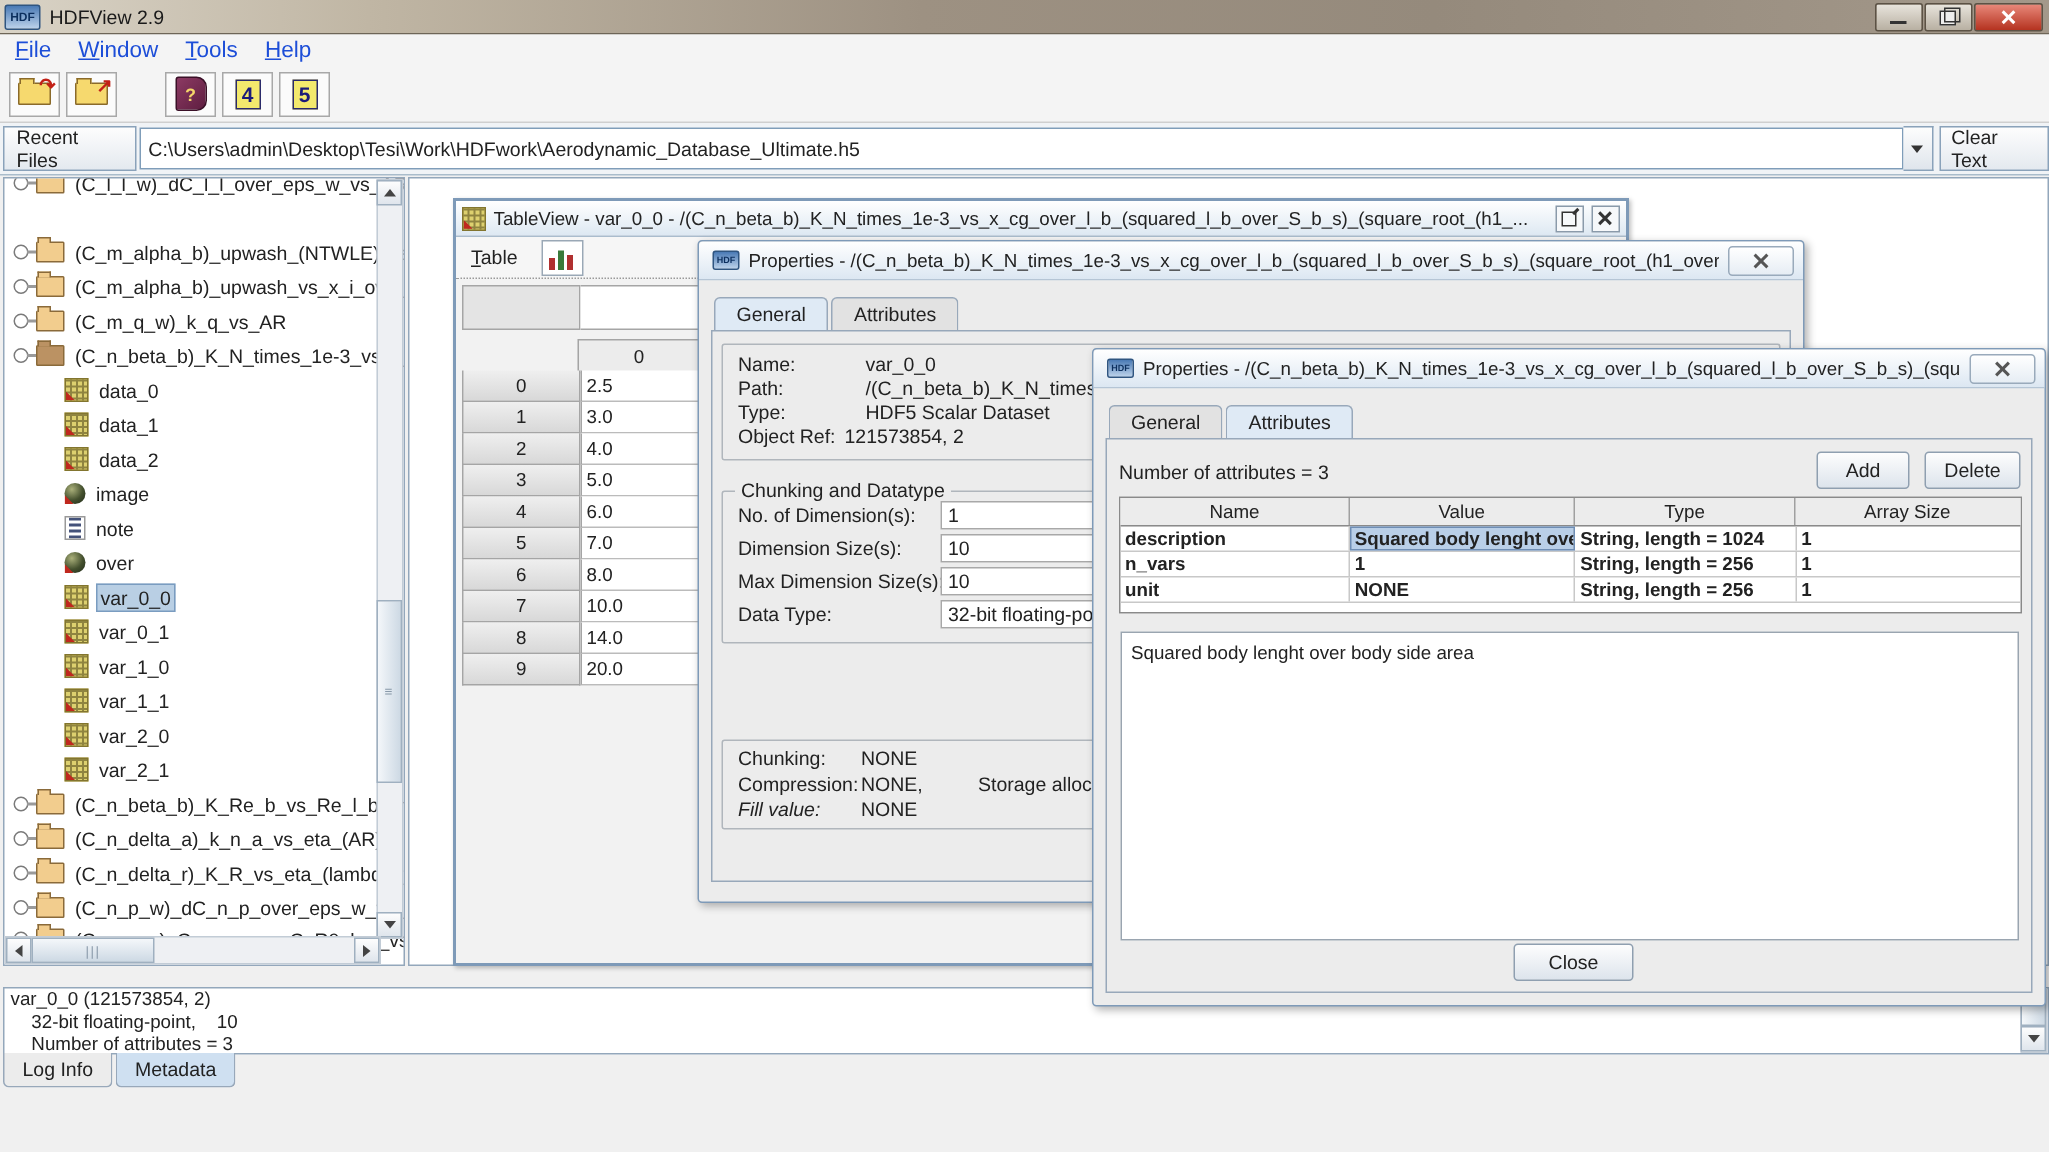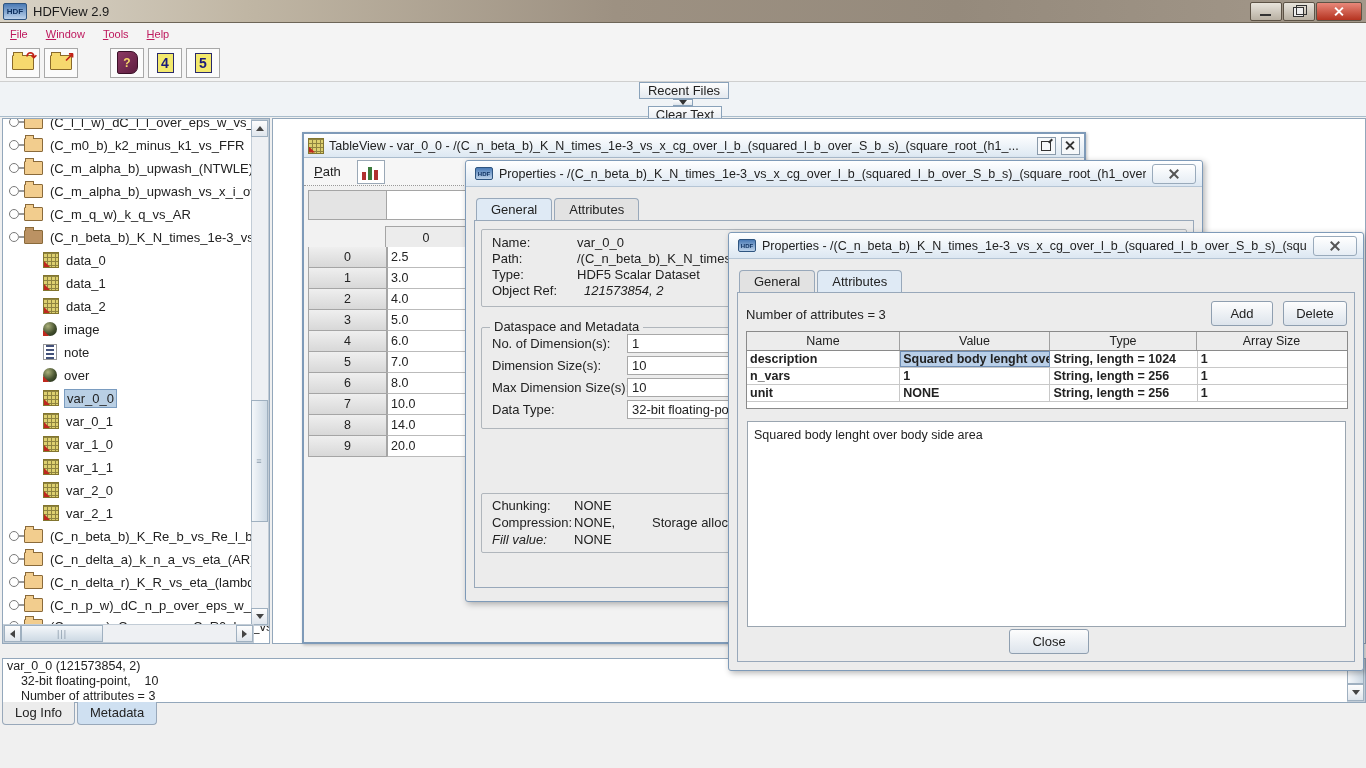--- a/index.html
+++ b/index.html
@@ -20,33 +20,33 @@
   .winbtn.close{width:44px;background:linear-gradient(#e8887a,#b53320);}
   .winbtn .minglyph{position:absolute;left:9px;bottom:4px;width:11px;height:2px;background:#333;}
   .winbtn .restglyph{position:absolute;left:9px;top:4px;width:9px;height:8px;border:1px solid #333;background:#eee;}
   .winbtn .restglyph2{position:absolute;left:12px;top:2px;width:9px;height:8px;border:1px solid #333;}
   .winbtn .xglyph{position:absolute;left:0;top:0;width:100%;height:100%;}
   .winbtn .xglyph::before,.winbtn .xglyph::after{content:"";position:absolute;left:21px;top:3px;width:2px;height:11px;background:#fff;}
   .winbtn .xglyph::before{transform:rotate(45deg);} .winbtn .xglyph::after{transform:rotate(-45deg);}
 
   
   #menubar{position:absolute;left:0;top:23px;width:1366px;height:21px;background:#f4f4f4;display:flex;align-items:center;gap:4px;padding-left:6px;}
-  .menu-item{padding:2px 10px 2px 4px;font-size:11px;color:#be185d;}
+  .menu-item{padding:2px 10px 2px 4px;font-size:15px;color:#1d4ed8;}
   .menu-item::first-letter{text-decoration:underline;}
   #toolbar{position:absolute;left:0;top:44px;width:1366px;height:37px;background:#f4f4f4;border-bottom:1px solid #cfcfcf;display:flex;align-items:center;gap:4px;padding-left:6px;}
   .tbtn{width:32px;height:28px;border:1px solid #a8a8a8;background:#fbfbfb;display:flex;align-items:center;justify-content:center;position:relative;}
   .tbtn.gap{margin-left:28px;}
   .minifolder{width:20px;height:13px;background:#f6d96e;border:1px solid #8a6a2a;border-radius:1px;position:relative;}
   .minifolder::before{content:"";position:absolute;left:0;top:-4px;width:8px;height:3px;background:#f6d96e;border:1px solid #8a6a2a;border-bottom:none;}
   .redarrow{position:absolute;right:2px;top:1px;color:#c22016;font-size:13px;font-weight:bold;line-height:1;}
   .book{width:19px;height:21px;background:linear-gradient(135deg,#8c3a63,#5e1e40);border:1px solid #3a1027;border-radius:2px 7px 7px 2px;display:flex;align-items:center;justify-content:center;color:#f5d76a;font-weight:bold;font-size:12px;}
   .hnum{width:15px;height:18px;background:#f3e96d;border:1px solid #2a2a6a;color:#1a1a7a;font-weight:bold;font-size:14px;display:flex;align-items:center;justify-content:center;}
 
   
-  #pathbar{position:absolute;left:0;top:82px;width:1366px;height:34px;background:#f0f3f6;border-bottom:1px solid #a9bccb;display:flex;align-items:center;flex-direction:column;}
+  #pathbar{position:absolute;left:0;top:82px;width:1366px;height:34px;background:#f0f3f6;border-bottom:1px solid #a9bccb;display:flex;align-items:center;}
   #recentbtn{margin-left:2px;height:28px;padding:0 8px;border:1px solid #8aa2ba;background:linear-gradient(#fdfdfd,#e4e9ef);display:flex;align-items:center;font-size:13px;}
   #pathfield{margin-left:2px;width:1192px;height:26px;border:1px solid #7f9db9;background:#fff;display:flex;align-items:center;padding-left:5px;font-size:13px;white-space:nowrap;overflow:hidden;}
   #pathdrop{width:19px;height:28px;border:1px solid #8aa2ba;border-left:none;background:linear-gradient(#fdfdfd,#dfe5ec);display:flex;align-items:center;justify-content:center;}
   #pathdrop i{width:0;height:0;border-left:4px solid transparent;border-right:4px solid transparent;border-top:5px solid #333;}
   #clearbtn{margin-left:4px;height:28px;padding:0 7px;border:1px solid #8aa2ba;background:linear-gradient(#fdfdfd,#e4e9ef);display:flex;align-items:center;font-size:13px;}
 
   
   #treepanel{position:absolute;left:2px;top:118px;width:266px;height:524px;background:#fff;border:1px solid #93a7bb;overflow:hidden;}
   .trow{position:absolute;left:0;height:22px;display:flex;align-items:center;gap:5px;white-space:nowrap;font-size:13px;}
   .trow .lbl{padding:1px 2px;}
@@ -192,36 +192,32 @@
     <div class="tbtn">
       <div class="hnum">4</div>
     </div>
     <div class="tbtn">
       <div class="hnum">5</div>
     </div>
   </div>
 
   <div id="pathbar">
     <div id="recentbtn">Recent Files</div>
+    <div id="pathfield">C:\Users\admin\Desktop\Tesi\Work\HDFwork\Aerodynamic_Database_Ultimate.h5</div>
     <div id="pathdrop">
         <i></i>
       </div>
     <div id="clearbtn">Clear Text</div>
   </div>
 
   <div id="treepanel">
     <div class="trow" style="top:-8px">
         <span class="knob"></span>
         <span class="fldr"></span>
         <span class="lbl">(C_l_l_w)_dC_l_l_over_eps_w_vs_AR</span>
-      </div>
-    <div class="trow" style="top:15px">
-        <span class="knob"></span>
-        <span class="fldr"></span>
-        <span class="lbl">(C_m0_b)_k2_minus_k1_vs_FFR</span>
       </div>
     <div class="trow" style="top:38px">
         <span class="knob"></span>
         <span class="fldr"></span>
         <span class="lbl">(C_m_alpha_b)_upwash_(NTWLE)_vs_</span>
       </div>
     <div class="trow" style="top:61px">
         <span class="knob"></span>
         <span class="fldr"></span>
         <span class="lbl">(C_m_alpha_b)_upwash_vs_x_i_over_</span>
@@ -338,21 +334,21 @@
   <div id="mainarea"></div>
 
   <div class="frame" style="left:302px;top:132px;width:780px;height:508px;">
     <div class="frame-title">
       <span class="dset"></span>
       <span class="ttl">TableView - var_0_0 - /(C_n_beta_b)_K_N_times_1e-3_vs_x_cg_over_l_b_(squared_l_b_over_S_b_s)_(square_root_(h1_...</span>
       <div class="fbtn max"></div>
       <div class="fbtn cls"></div>
     </div>
     <div id="tv-menu">
-      <span class="mlabel">Path</span>
+      <span class="mlabel">Table</span>
       <div class="chartbtn">
         <span class="b1"></span>
           <span class="b2"></span>
           <span class="b3"></span>
       </div>
     </div>
     <div id="tv-cellbar">
       <div id="tv-cellhdr"></div>
       <div id="tv-cellval"></div>
     </div>
@@ -411,24 +407,24 @@
     </div>
     <div class="tabpanel" style="left:8px;top:59px;width:718px;height:366px;">
       <div class="groupbox" style="left:6px;top:8px;width:704px;height:76px;">
         <div class="frow" style="left:10px;top:5px;">Name:</div>
         <div class="frow" style="left:95px;top:5px;">var_0_0</div>
         <div class="frow" style="left:10px;top:21px;">Path:</div>
         <div class="frow" style="left:95px;top:21px;width:600px;overflow:hidden;">/(C_n_beta_b)_K_N_times_1e-3_vs_x_cg_over_l_b_(squared_l_b_over_S_b_s)_(square_root_(h1_over_h2))_(h_b_...</div>
         <div class="frow" style="left:10px;top:37px;">Type:</div>
         <div class="frow" style="left:95px;top:37px;">HDF5 Scalar Dataset</div>
         <div class="frow" style="left:10px;top:53px;">Object Ref:</div>
-        <div class="frow" style="left:102px;top:53px;font-style:italic;">121573854, 2</div>
+        <div class="frow" style="left:81px;top:53px;">121573854, 2</div>
       </div>
       <div class="groupbox" style="left:6px;top:106px;width:704px;height:100px;">
-        <div class="gb-title">Dataspace and Metadata</div>
+        <div class="gb-title">Chunking and Datatype</div>
         <div class="frow" style="left:10px;top:8px;">No. of Dimension(s):</div>
         <div class="field" style="left:145px;top:6px;width:550px;height:17px;">1</div>
         <div class="frow" style="left:10px;top:30px;">Dimension Size(s):</div>
         <div class="field" style="left:145px;top:28px;width:550px;height:17px;">10</div>
         <div class="frow" style="left:10px;top:52px;">Max Dimension Size(s):</div>
         <div class="field" style="left:145px;top:50px;width:550px;height:17px;">10</div>
         <div class="frow" style="left:10px;top:74px;">Data Type:</div>
         <div class="field" style="left:145px;top:72px;width:550px;height:17px;">32-bit floating-point</div>
       </div>
       <div class="groupbox" style="left:6px;top:272px;width:704px;height:58px;">

